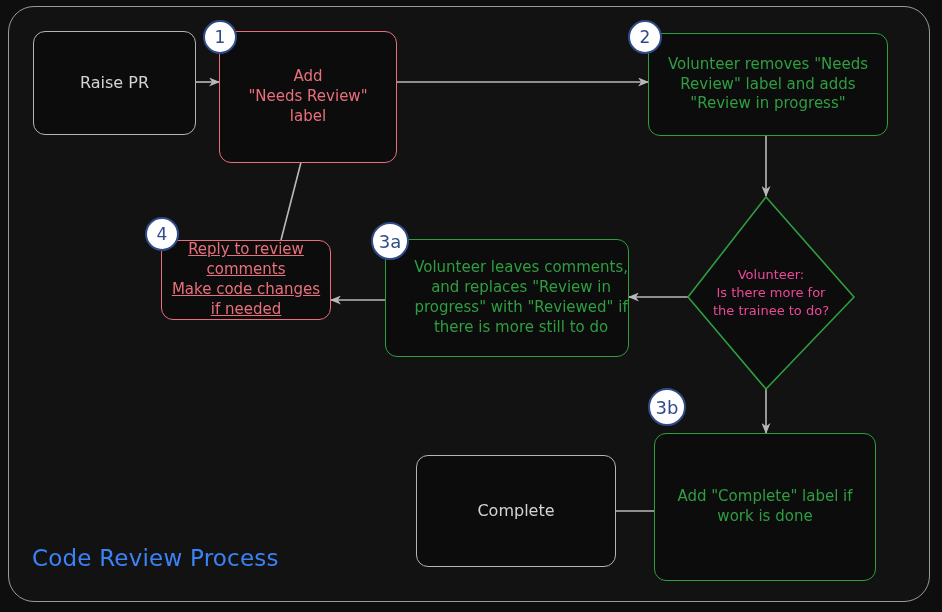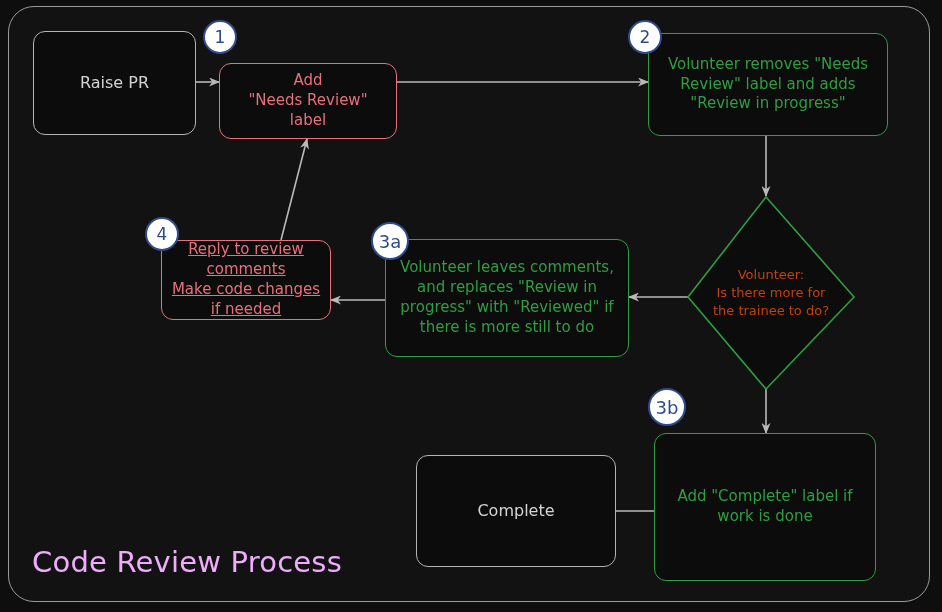--- a/index.html
+++ b/index.html
@@ -72,21 +72,21 @@
   .diamond-label {
     position: absolute;
     left: 0;
     top: 0;
     width: 100%;
     height: 100%;
     display: flex;
     align-items: center;
     justify-content: center;
     text-align: center;
-    color: #c2410c;
+    color: #ec4899;
     font-size: 13px;
     line-height: 1.4;
     white-space: pre-line;
   }
   
   .badge {
     position: absolute;
     width: 34px;
     height: 34px;
     border-radius: 50%;
@@ -102,22 +102,22 @@
     box-sizing: border-box;
   }
   .badge.wide {
     width: 38px;
     height: 38px;
     font-size: 18px;
   }
   
   .diagram-title {
     position: absolute;
-    color: #f0abfc;
-    font-size: 29px;
+    color: #3b82f6;
+    font-size: 23px;
     letter-spacing: 0.2px;
     white-space: nowrap;
   }
 </style>
 </head>
 <body>
 
 <div id="canvas">
 
   <div class="outer-frame"></div>
@@ -145,39 +145,39 @@
 
     <line x1="654" y1="511" x2="585" y2="511" stroke="#b9b9b9" stroke-width="1.6" marker-end="url(#arrowhead)"></line>
 
     <path d="M 766 197 L 854 297 L 766 389 L 688 297 Z" fill="#0c0c0c" stroke="#2f9e41" stroke-width="1.6" stroke-linejoin="round"></path>
   </svg>
 
   <div class="node grey" style="left:33px; top:31px; width:163px; height:104px;">
     <span>Raise PR</span>
   </div>
 
-  <div class="node red" style="left:219px; top:31px; width:178px; height:76px;margin-top:32px;">
+  <div class="node red" style="left:219px; top:31px; width:178px; height:132px;">
     <span>Add
 "Needs Review"
 label</span>
   </div>
 
   <div class="node green" style="left:648px; top:33px; width:240px; height:103px;">
     <span>Volunteer removes "Needs
 Review" label and adds
 "Review in progress"</span>
   </div>
 
   <div class="diamond-wrap" style="left:688px; top:197px; width:166px; height:192px;">
     <div class="diamond-label">Volunteer:
 Is there more for
 the trainee to do?</div>
   </div>
 
-  <div class="node green" style="left:385px; top:239px; width:244px; height:118px;">
+  <div class="node green" style="left:385px; top:239px; width:244px; height:118px;justify-content:flex-end;">
     <span>Volunteer leaves comments,
 and replaces "Review in
 progress" with "Reviewed" if
 there is more still to do</span>
   </div>
 
   <div class="node red" style="left:161px; top:240px; width:170px; height:80px;text-decoration:underline;">
     <span>Reply to review
 comments
 Make code changes

